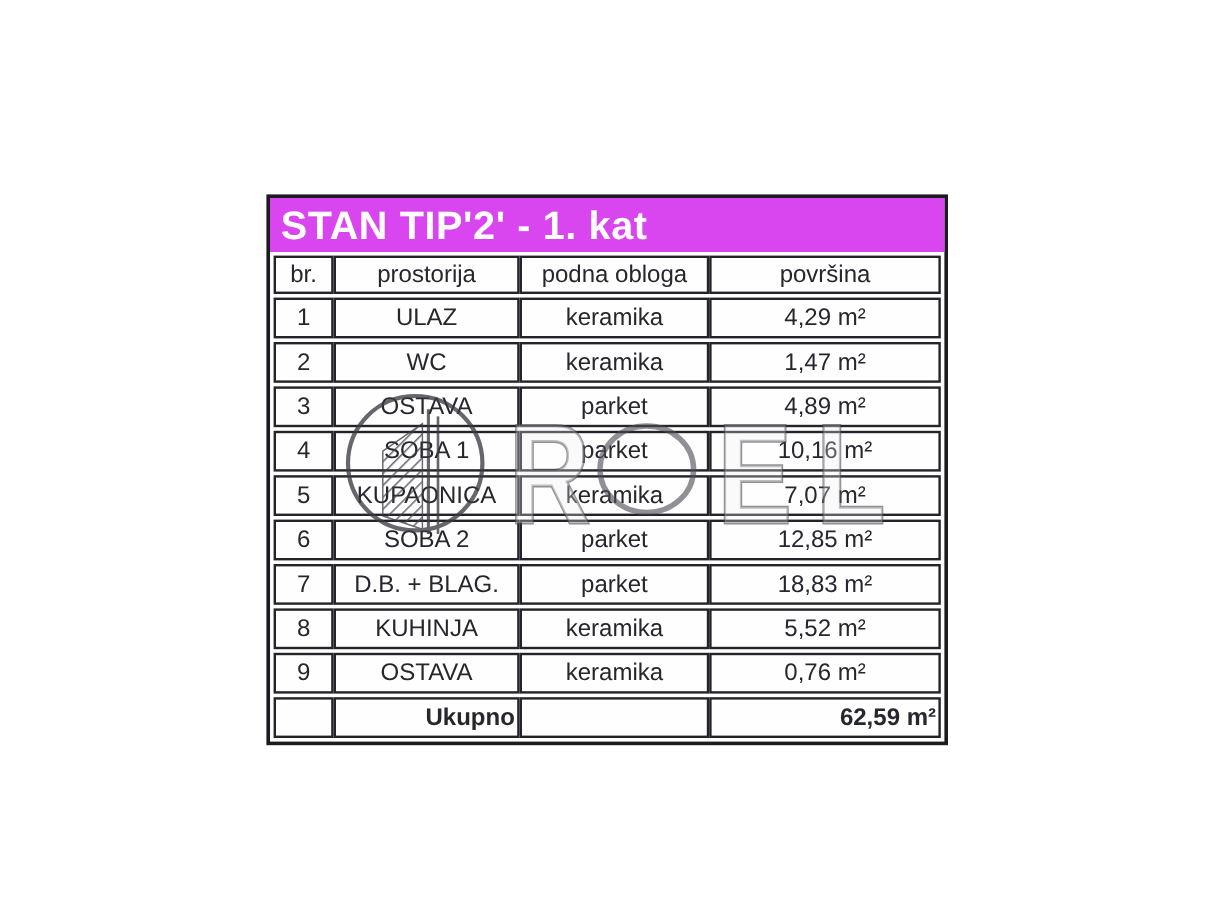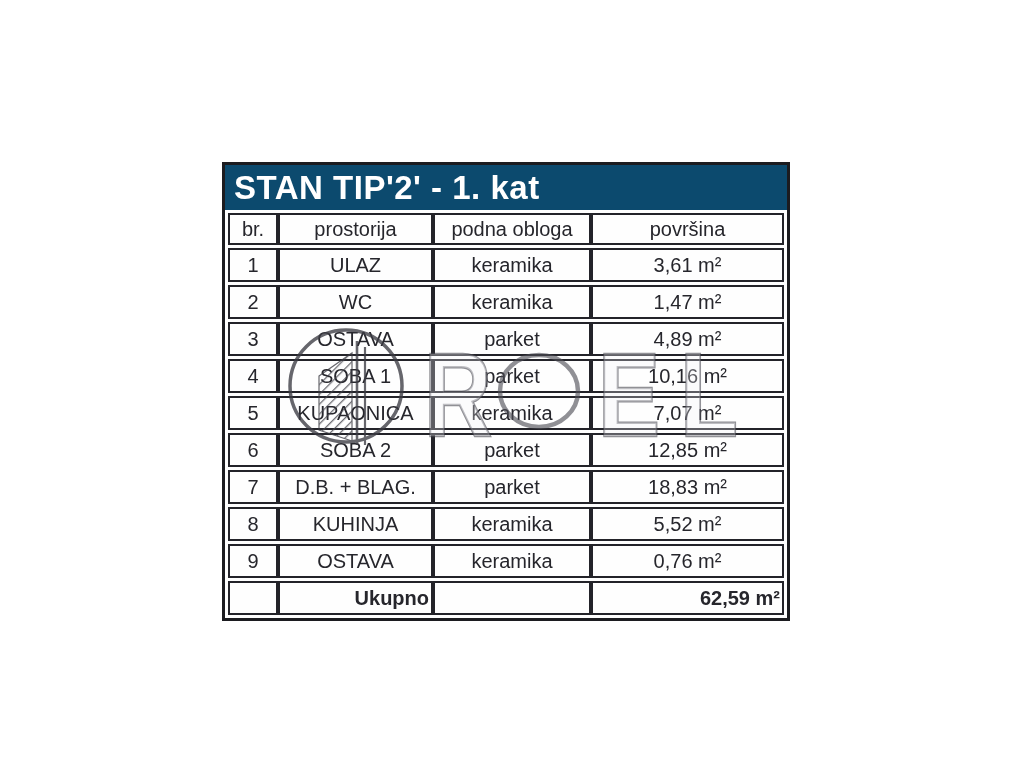--- a/index.html
+++ b/index.html
@@ -11,21 +11,21 @@
     overflow: hidden;
   }
   .sheet {
     position: absolute;
     left: 222px; top: 162px;
     width: 568px;
     border: 3px solid #1c1c20;
     background: #fefefe;
   }
   .title-bar {
-    background: #0c4a6e;
+    background: #d946ef;
     height: 45px;
     display: flex;
     align-items: center;
     padding-left: 9px;
     overflow: hidden;
   }
   .title-text {
     color: #ffffff;
     font-size: 33px;
     font-weight: bold;
@@ -90,21 +90,21 @@
         <th>prostorija</th>
         <th>podna obloga</th>
         <th>površina</th>
       </tr>
     </thead>
     <tbody>
         <tr>
     <td>1</td>
     <td>ULAZ</td>
     <td>keramika</td>
-    <td>3,61 m²</td>
+    <td>4,29 m²</td>
   </tr>
         <tr>
     <td>2</td>
     <td>WC</td>
     <td>keramika</td>
     <td>1,47 m²</td>
   </tr>
         <tr>
     <td>3</td>
     <td>OSTAVA</td>

